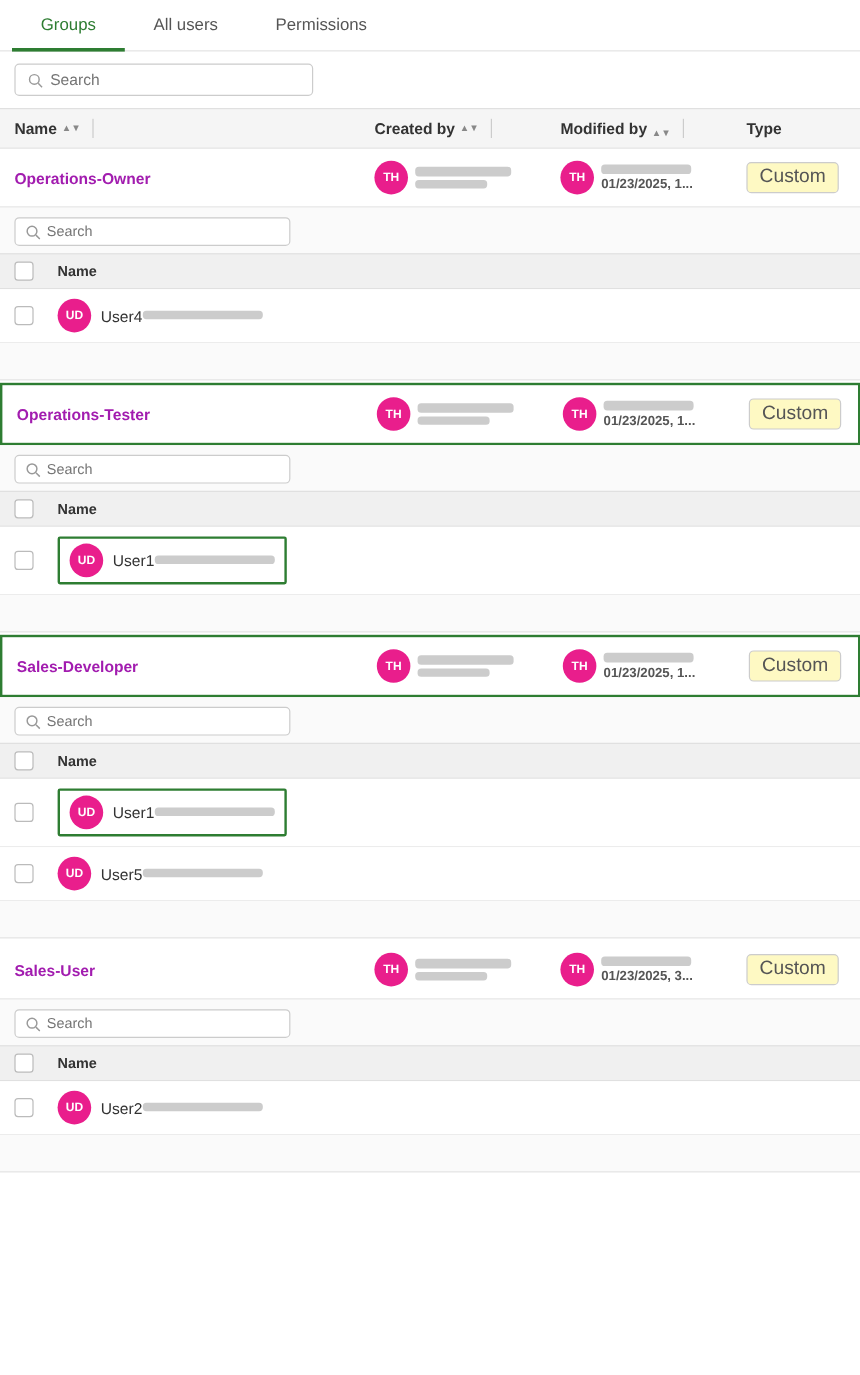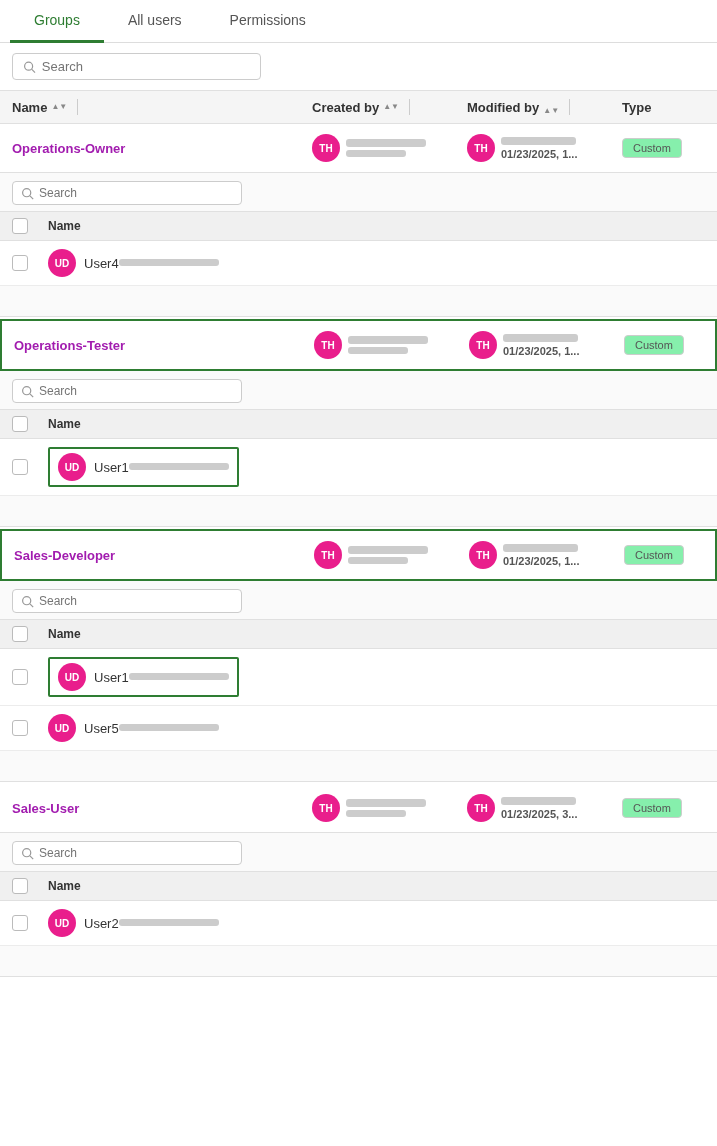--- a/index.html
+++ b/index.html
@@ -161,23 +161,23 @@
     }
     .blurred-line-sm {
       height: 7px;
       border-radius: 3px;
       background: #ccc;
     }
     .type-badge {
       border: 1px solid #ccc;
       border-radius: 4px;
       padding: 3px 10px;
-      font-size: 11px;
+      font-size: 16px;
       color: #555;
-      background: #86efac;
+      background: #fef9c3;
       cursor: pointer;
     }
 
     
     .sub-table {
       background: #fafafa;
       border-bottom: 1px solid #e0e0e0;
     }
     .sub-search-bar {
       padding: 8px 12px 6px 12px;

